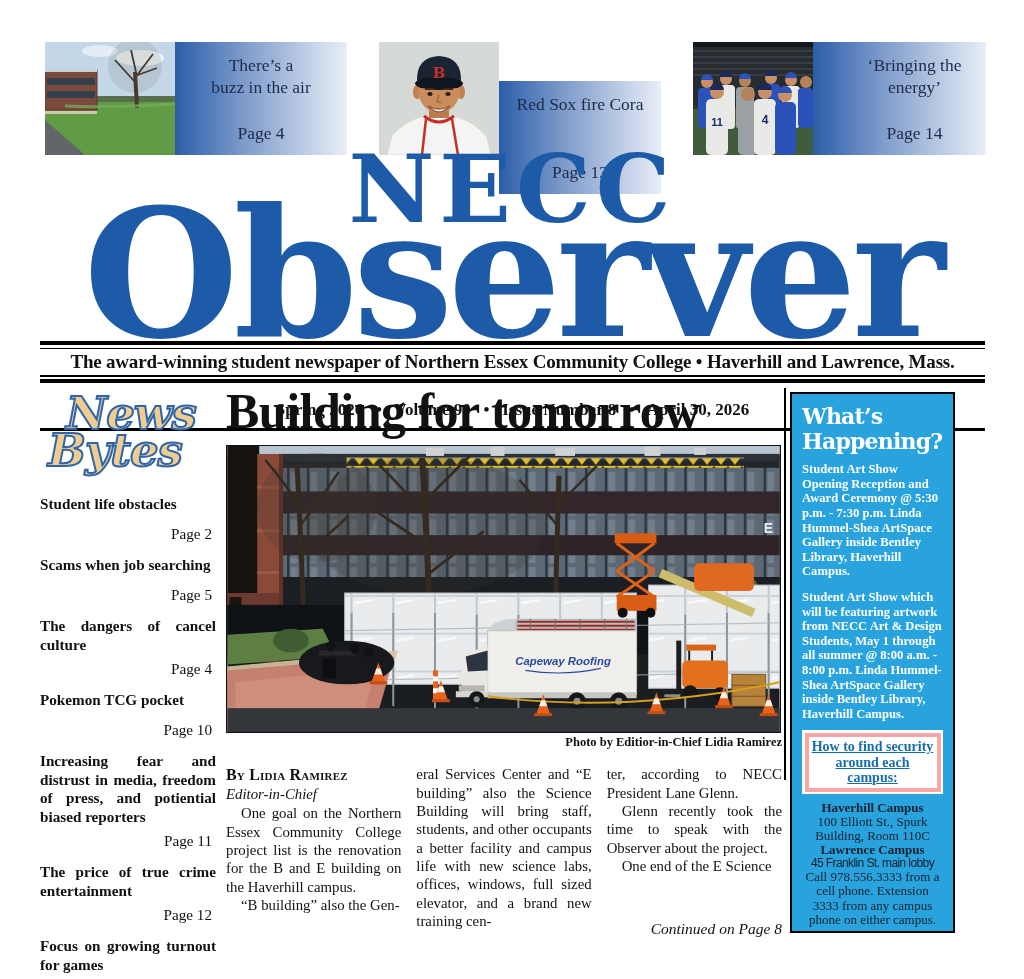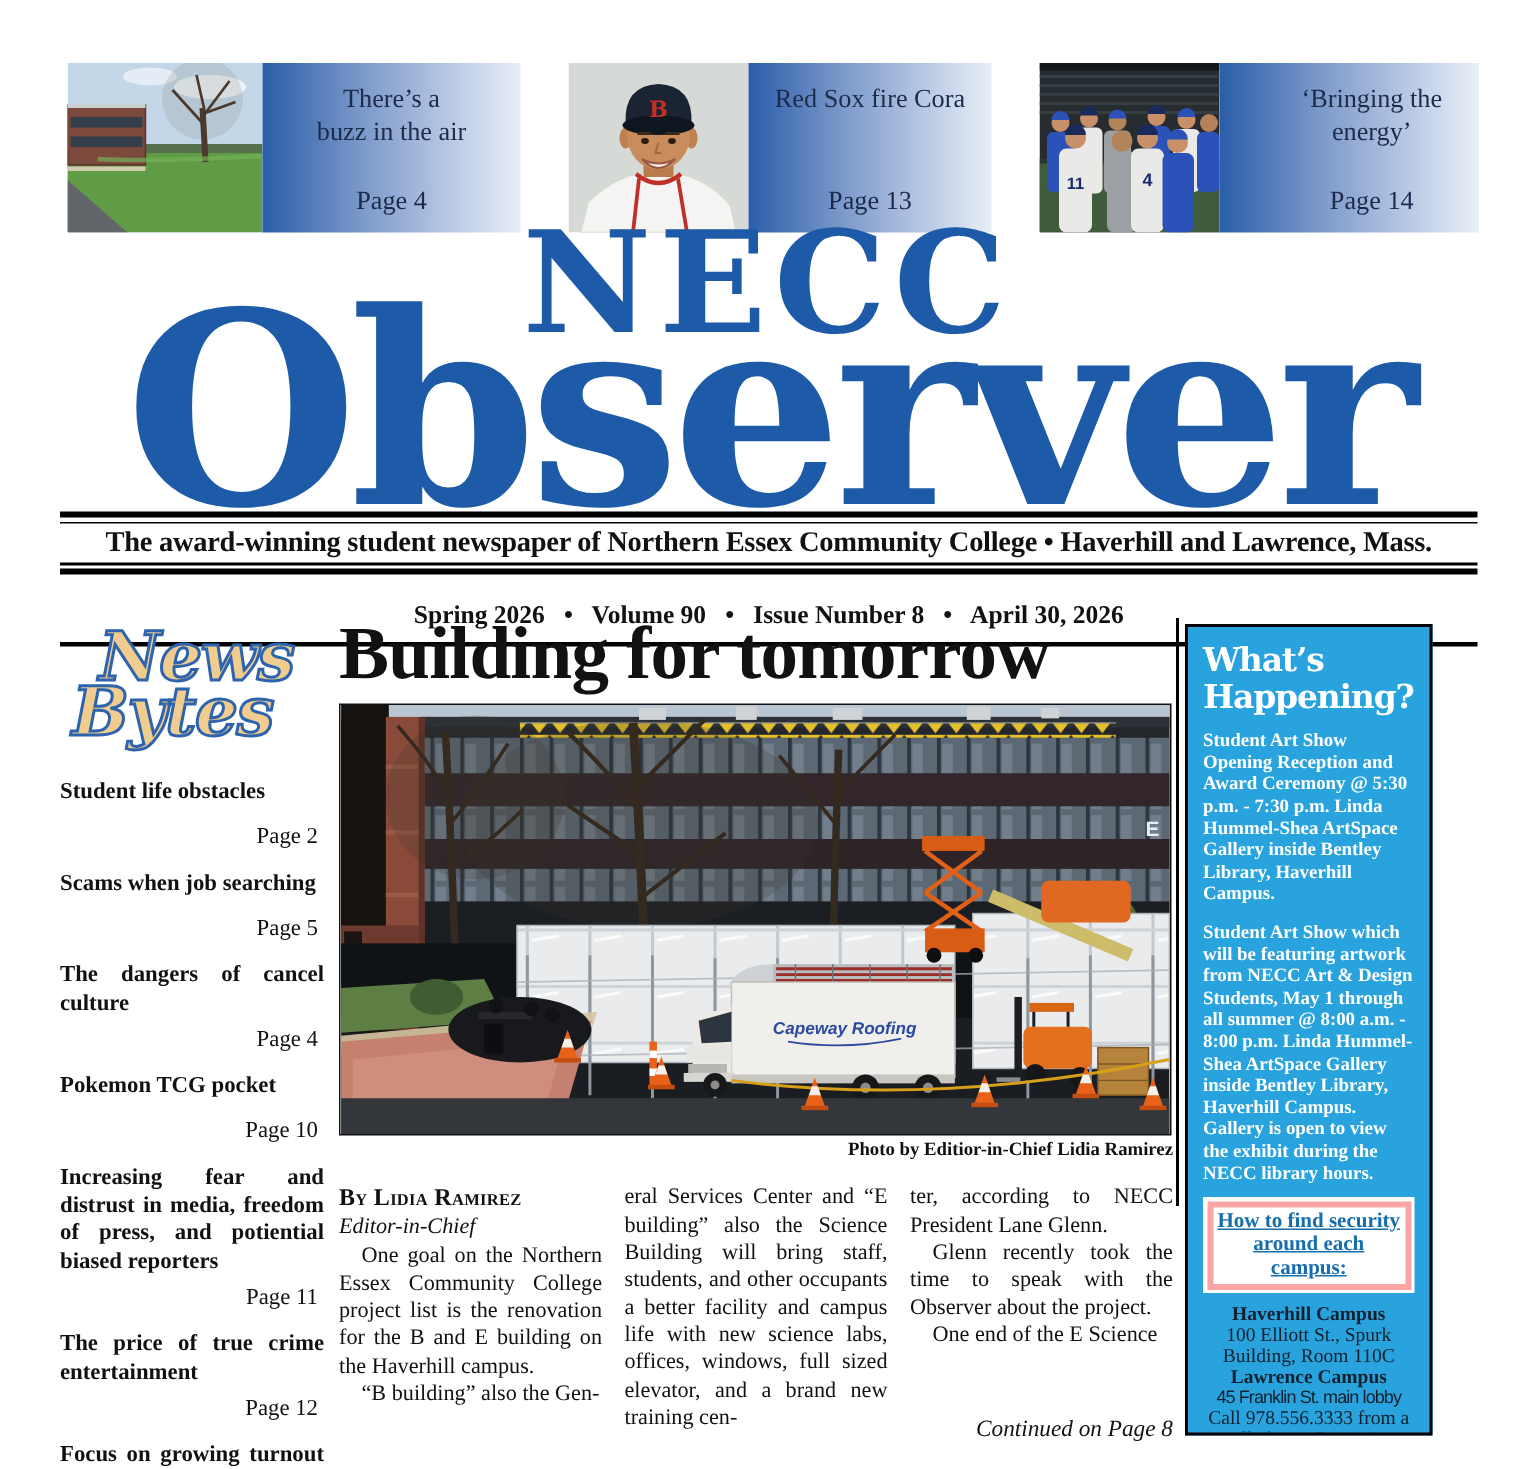--- a/index.html
+++ b/index.html
@@ -36,21 +36,21 @@
   .gap2{height:2.5px;}
   .tagline{
     text-align:center;font-weight:bold;font-size:19px;line-height:1.0;padding:3px 0 4px;
     font-family:"Liberation Serif", serif;letter-spacing:-0.2px;
   }
   .dateline{
     text-align:center;font-weight:bold;font-size:17px;padding:17px 0 8px;white-space:pre-wrap;
     font-family:"Liberation Serif", serif;
   }
   
-  .main{position:absolute;top:412px;left:40px;width:922px;height:565px;}
+  .main{position:absolute;top:388px;left:40px;width:922px;height:565px;}
   .v-divider{position:absolute;left:744px;top:0;width:1.7px;height:392px;background:#000;}
   
   .nb{position:absolute;left:0;top:3px;width:176px;}
   .nb-logo{position:relative;height:94px;margin-bottom:10px;}
   .nb-logo span{
     position:absolute;font-family:"DejaVu Serif", serif;font-style:italic;font-weight:bold;
     font-size:45px;line-height:1;color:#f0cd8e;-webkit-text-stroke:2px #2d64ad;letter-spacing:-1px;
   }
   .nb-l1{top:0;left:26px;}
   .nb-l2{top:37px;left:8px;}
@@ -143,21 +143,21 @@
     <ellipse cx="60" cy="41.5" rx="24" ry="6.5" fill="#10161f"></ellipse>
     <text x="60" y="36" text-anchor="middle" font-family="DejaVu Serif, serif" font-weight="bold" font-size="15" fill="#c23028">B</text>
     <ellipse cx="51" cy="52" rx="2.6" ry="2" fill="#2a1c12"></ellipse>
     <ellipse cx="69" cy="52" rx="2.6" ry="2" fill="#2a1c12"></ellipse>
     <rect x="46" y="46" width="9" height="2" fill="#3a2a1e"></rect>
     <rect x="65" y="46" width="9" height="2" fill="#3a2a1e"></rect>
     <path d="M60,53 L58,60 L62,60" stroke="#a06a42" stroke-width="1.4" fill="none"></path>
     <path d="M49,64 Q60,70 71,64 Q60,76 49,64 Z" fill="#f8f6f2" stroke="#9a5a40" stroke-width="1.4"></path>
   </svg>
 
-  <div class="teaser-box" style="width:162px;">
+  <div class="teaser-box" style="width:162px;margin-top:39px;">
     <div class="teaser-caption">Red Sox fire Cora</div>
     <div class="teaser-page">Page 13</div>
   </div>
 
   <div class="teaser-gap" style="width:32px;"></div>
 
   <svg class="teaser-photo" width="120" viewBox="0 0 120 113">
     <rect width="120" height="113" fill="#272c30"></rect>
     <rect width="120" height="5" fill="#14181c"></rect>
     <g fill="#3a4147" opacity="0.85">
@@ -499,21 +499,20 @@
         <div class="continued">Continued on Page 8</div>
       </div>
     </div>
   </div>
 
   <div class="right">
     <div class="happening">
       <div class="hap-title">What’s Happening?</div>
       <div class="hap-event space-after">Student Art Show Opening Reception and Award Ceremony @ 5:30 p.m. - 7:30 p.m. Linda Hummel-Shea ArtSpace Gallery inside Bentley Library, Haverhill Campus.</div>
       <div class="hap-event">Student Art Show which will be featuring artwork from NECC Art &amp; Design Students, May 1 through all summer @ 8:00 a.m. - 8:00 p.m. Linda Hummel-Shea ArtSpace Gallery inside Bentley Library, Haverhill Campus.</div>
-      <div class="hap-event">Gallery is open to view the exhibit during the NECC library hours.</div>
       <div class="sec-box">
         <div class="sec-box-inner">
           <div class="sec-box-title">How to find security around each campus:</div>
         </div>
       </div>
       <div class="sec-info">
         <div class="sec-name">Haverhill Campus</div>
         <div class="sec-addr">100 Elliott St., Spurk Building, Room 110C</div>
         <div class="sec-name">Lawrence Campus</div>
         <div class="sec-addr2">45 Franklin St. main lobby</div>

